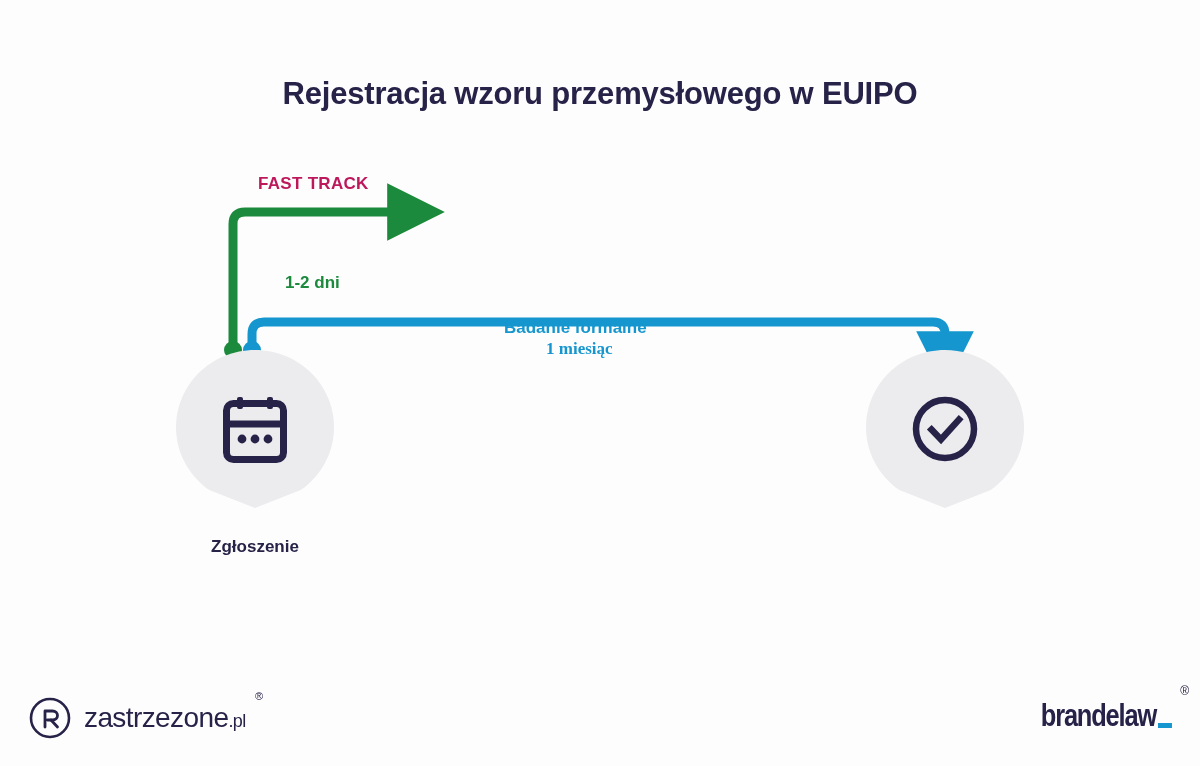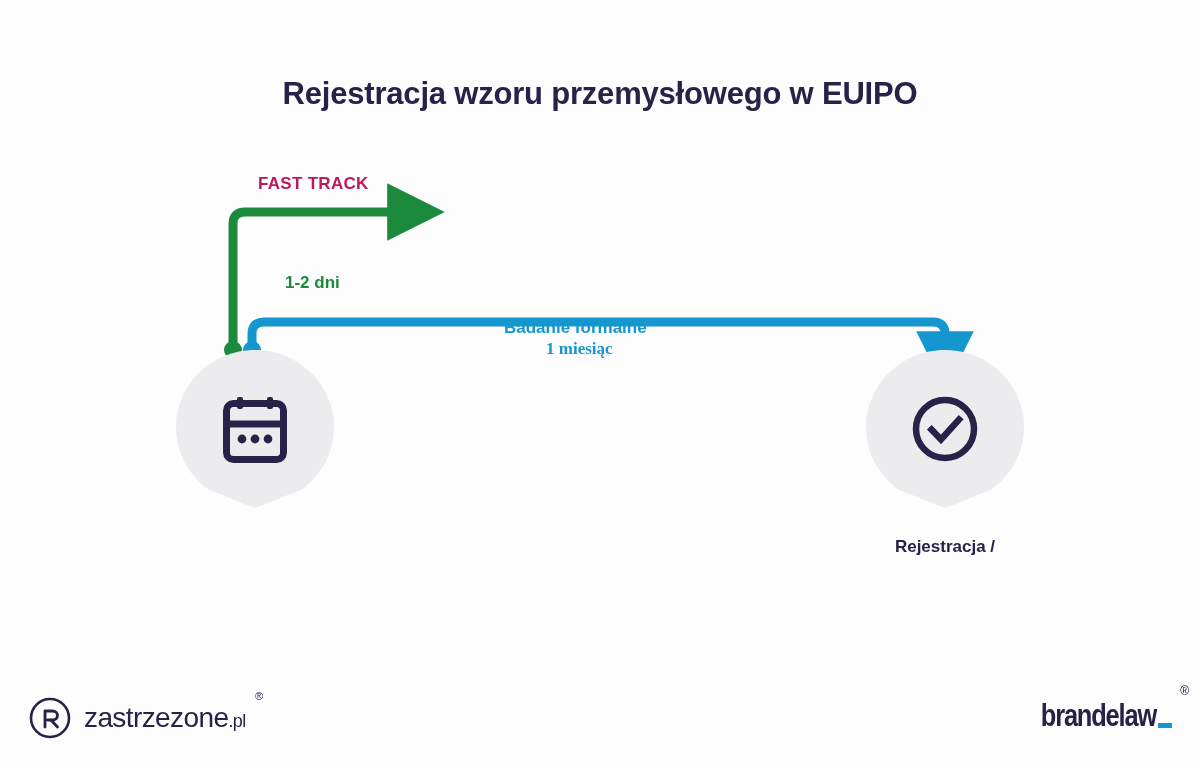--- a/index.html
+++ b/index.html
@@ -219,38 +219,38 @@
           <rect x="14" y="2" width="6" height="12" rx="2" fill="#262248"></rect>
           <rect x="44" y="2" width="6" height="12" rx="2" fill="#262248"></rect>
           <rect x="3.5" y="8.5" width="57" height="56" rx="7" fill="none" stroke="#262248" stroke-width="7"></rect>
           <line x1="3.5" y1="29" x2="60.5" y2="29" stroke="#262248" stroke-width="7"></line>
           <circle cx="19" cy="44" r="4.4" fill="#262248"></circle>
           <circle cx="32" cy="44" r="4.4" fill="#262248"></circle>
           <circle cx="45" cy="44" r="4.4" fill="#262248"></circle>
         </svg>
       </div>
     </div>
+    <div class="node-label">Zgłoszenie</div>
   </div>
 
   <div class="node node-right">
     <div class="pin">
       <svg class="pin-shape" viewBox="0 0 158 158">
         <path d="M79,0 C35.4,0 0,34.6 0,77.2 C0,103 13.1,125.9 33.3,140.1
                  L79,158 L124.7,140.1 C144.9,125.9 158,103 158,77.2
                  C158,34.6 122.6,0 79,0 Z" fill="#ececee"></path>
       </svg>
       <div class="pin-icon">
         <svg width="66" height="66" viewBox="0 0 66 66">
           <circle cx="33" cy="33" r="29" fill="none" stroke="#262248" stroke-width="6.5"></circle>
           <path d="M19.5,33.5 L29,43.5 L47,23.5" fill="none" stroke="#262248" stroke-width="6.5" stroke-linecap="square" stroke-linejoin="miter"></path>
         </svg>
       </div>
     </div>
     <div class="node-label">
-      <div>Rejestracja /</div>
     </div>
   </div>
 
   <div class="logo-left">
     <svg class="logo-left-mark" viewBox="0 0 44 44">
       <circle cx="22" cy="22" r="19" fill="none" stroke="#262248" stroke-width="2.6"></circle>
       <path d="M17,31 L17,15 L24.5,15 C27.5,15 29.5,17 29.5,19.6 C29.5,22.2 27.5,24 24.5,24 L19.5,24" fill="none" stroke="#262248" stroke-width="2.8" stroke-linecap="round" stroke-linejoin="round"></path>
       <path d="M23,24 L29.5,31" fill="none" stroke="#262248" stroke-width="2.8" stroke-linecap="round"></path>
     </svg>
     <div class="logo-left-text">

